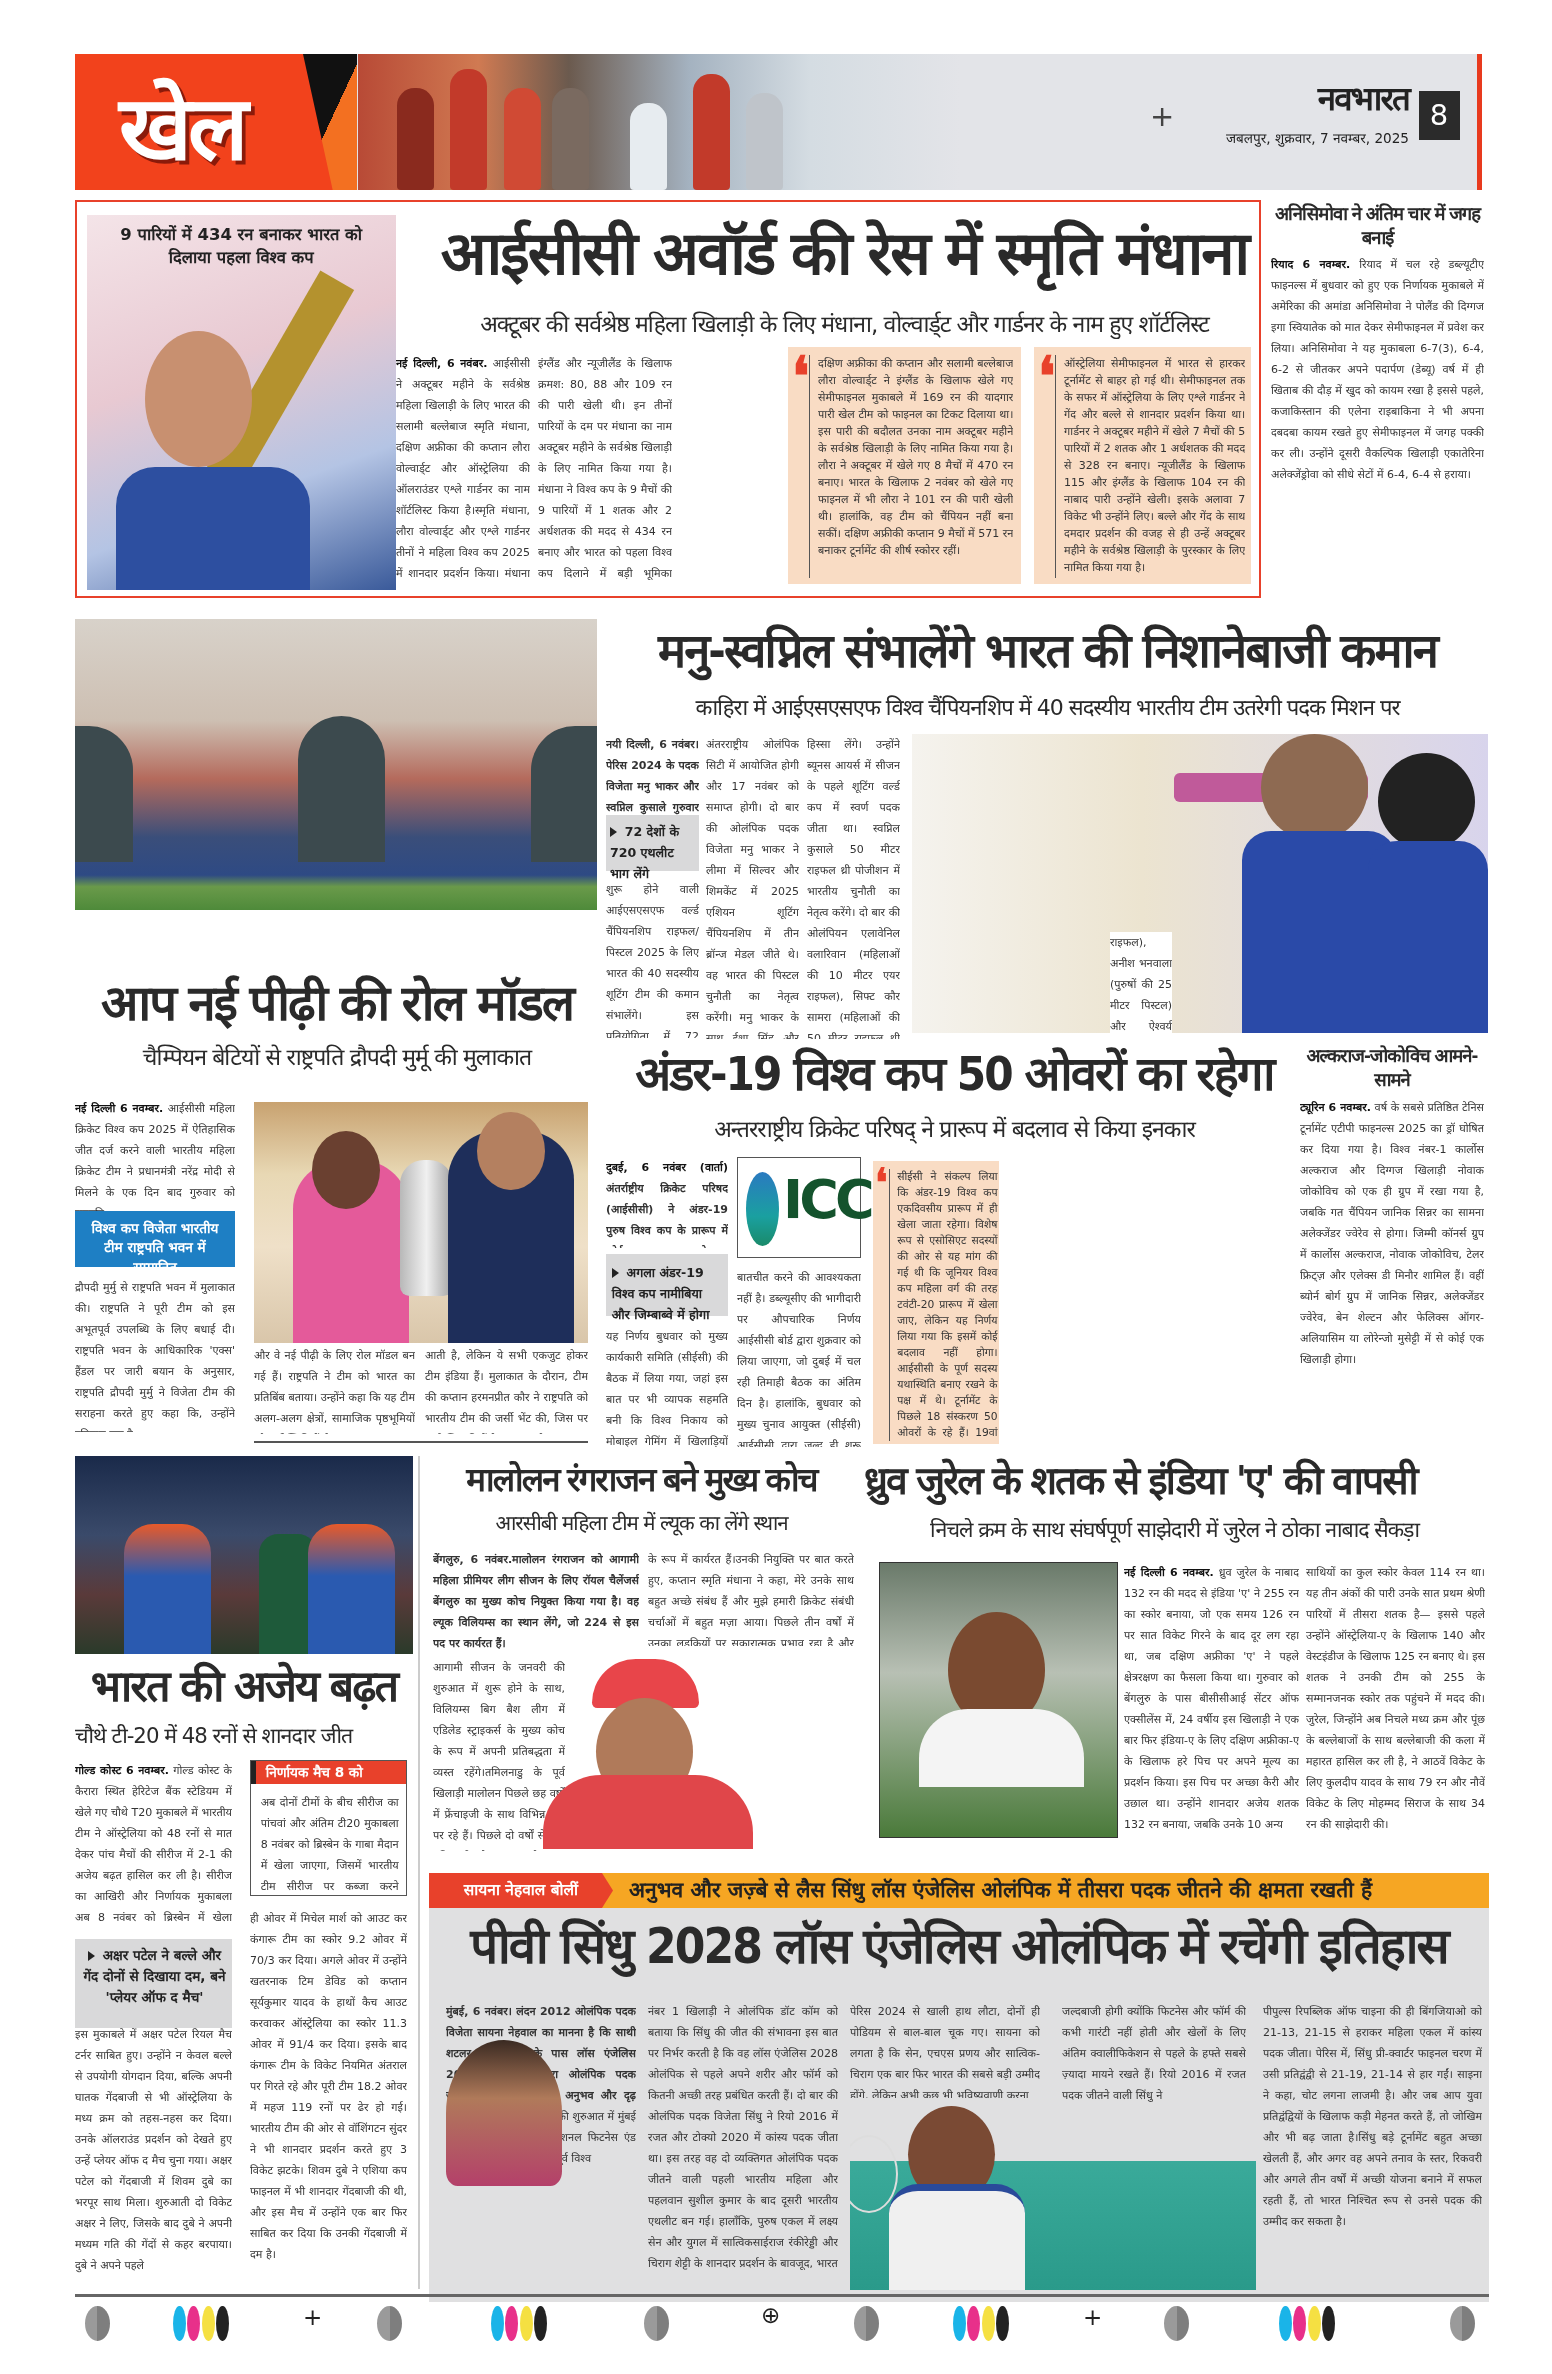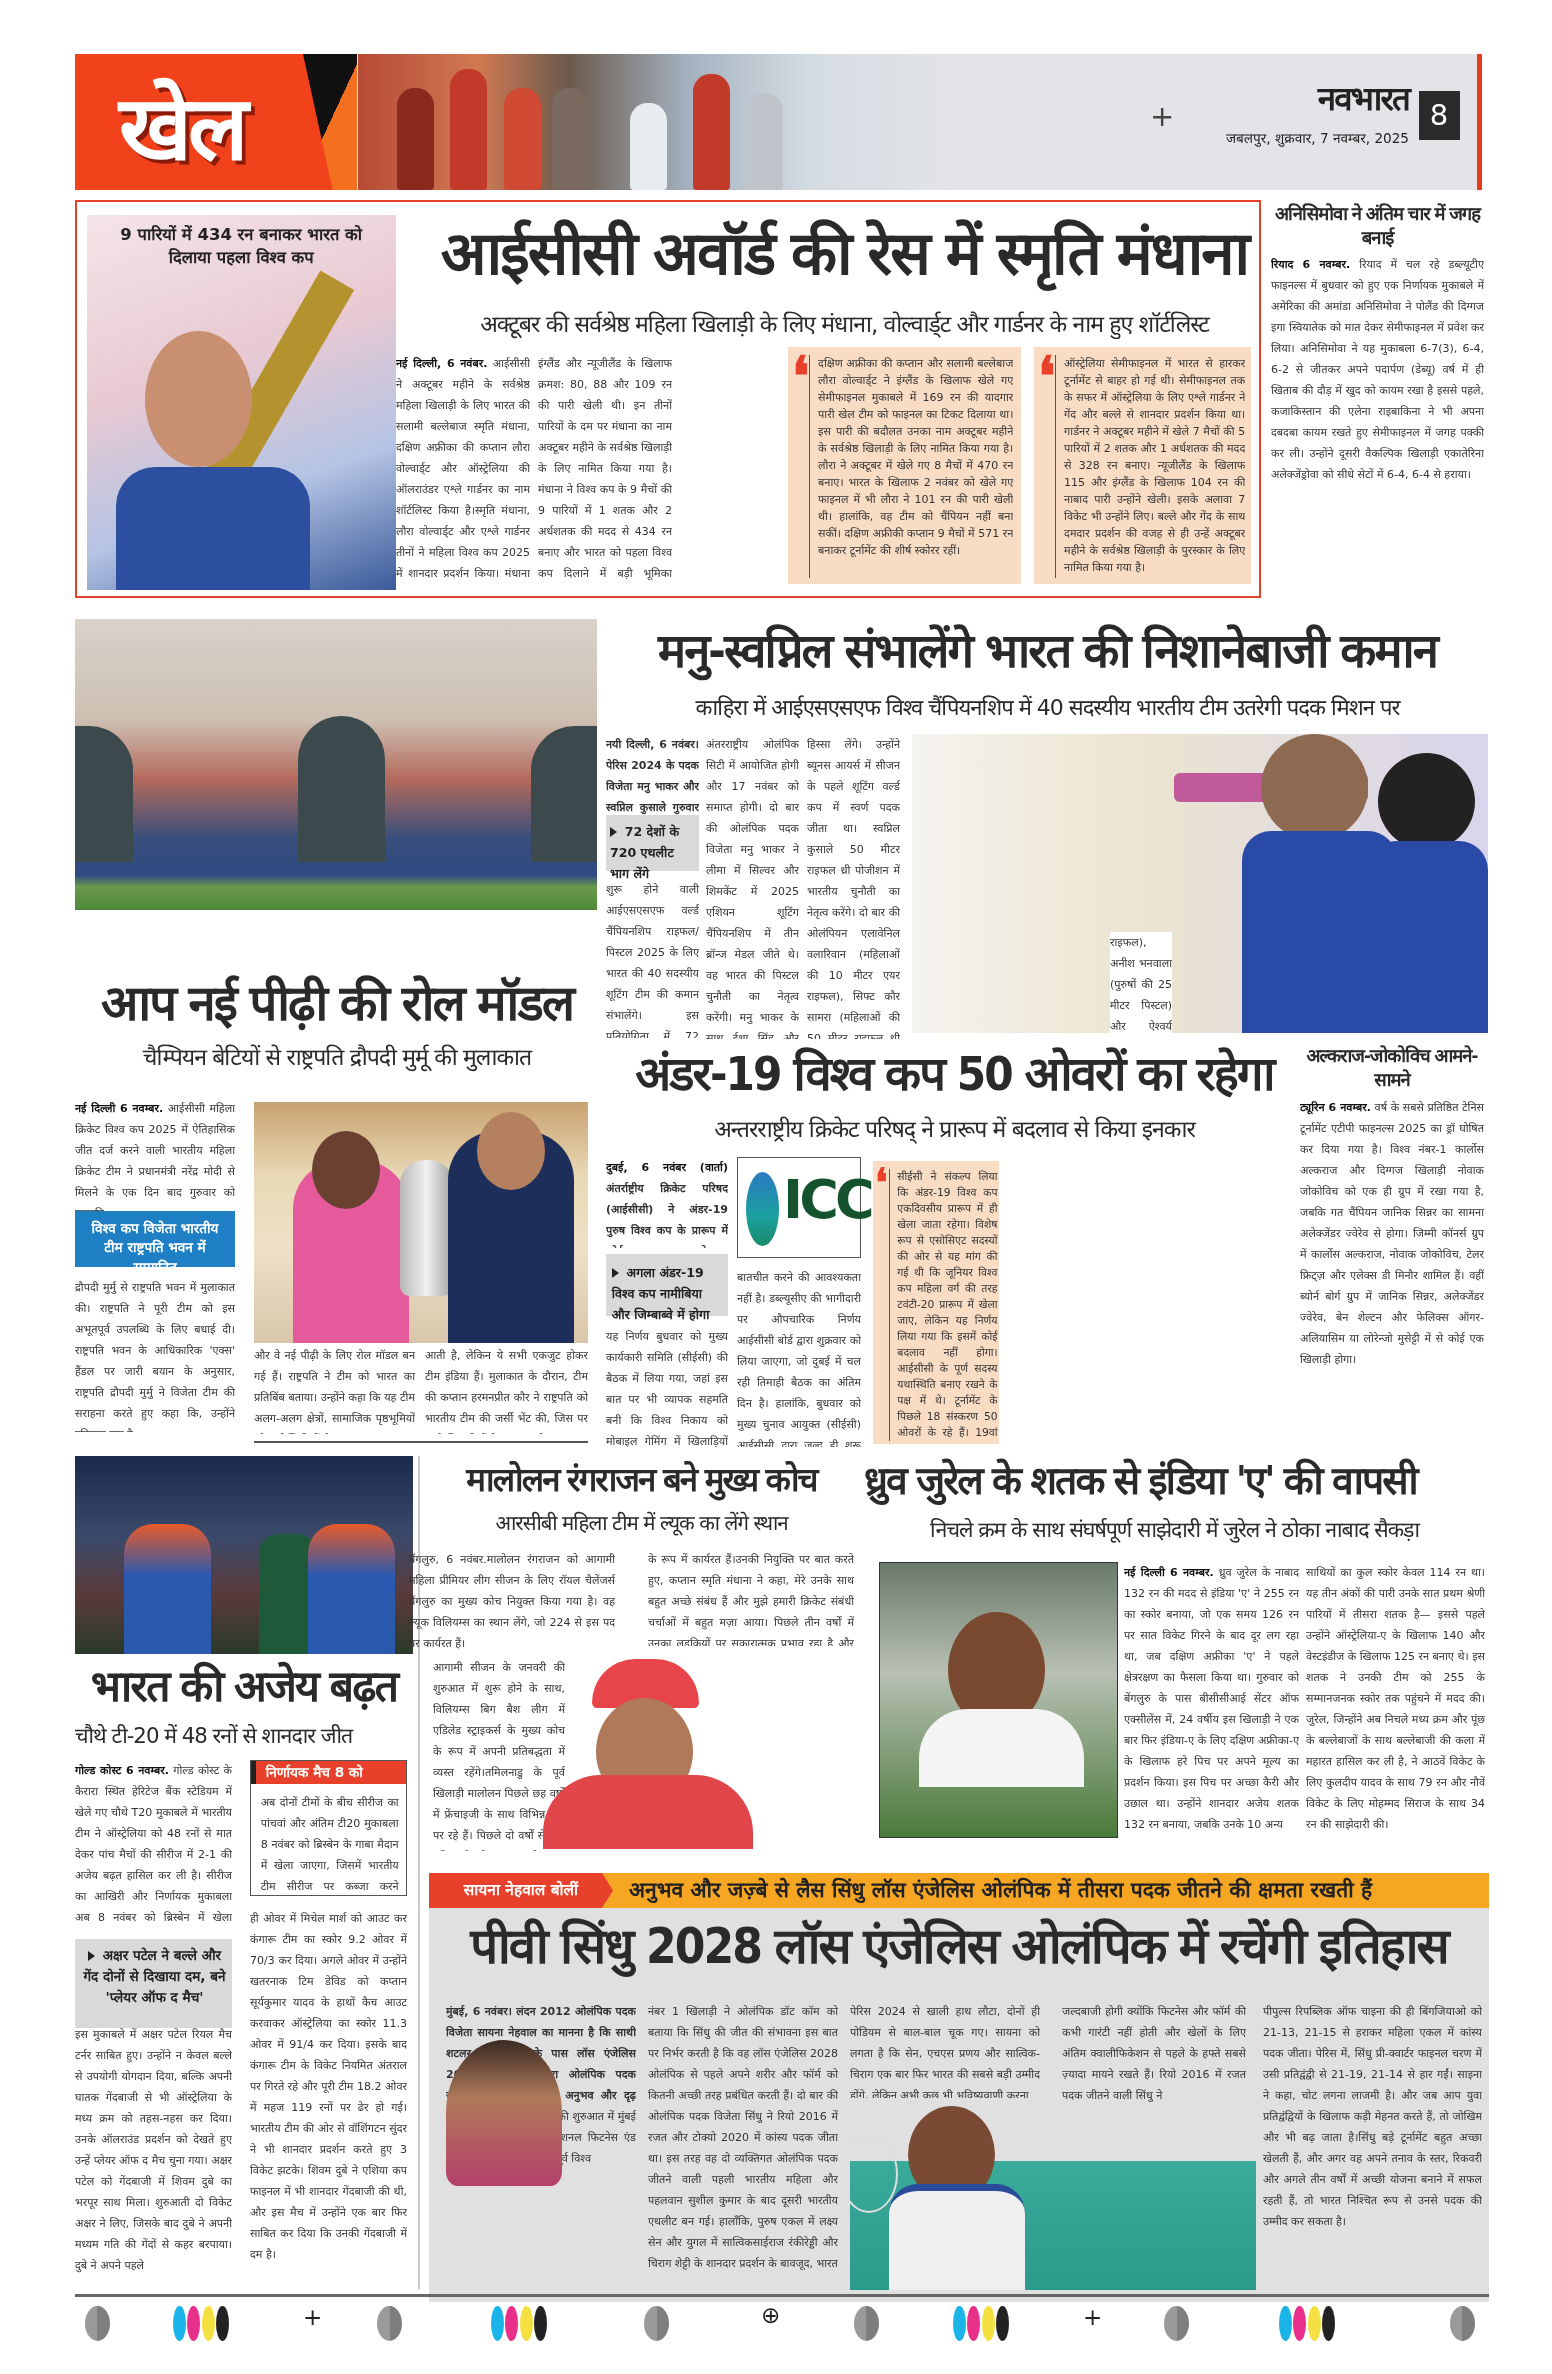--- a/index.html
+++ b/index.html
@@ -149,21 +149,21 @@
 <div class="col txt" style="left:75px;top:2024px;width:157px;height:260px">इस मुकाबले में अक्षर पटेल रियल मैच टर्नर साबित हुए। उन्होंने न केवल बल्ले से उपयोगी योगदान दिया, बल्कि अपनी घातक गेंदबाजी से भी ऑस्ट्रेलिया के मध्य क्रम को तहस-नहस कर दिया। उनके ऑलराउंड प्रदर्शन को देखते हुए उन्हें प्लेयर ऑफ द मैच चुना गया। अक्षर पटेल को गेंदबाजी में शिवम दुबे का भरपूर साथ मिला। शुरुआती दो विकेट अक्षर ने लिए, जिसके बाद दुबे ने अपनी मध्यम गति की गेंदों से कहर बरपाया। दुबे ने अपने पहले</div>
 <div class="abs" style="left:250px;top:1760px;width:157px;height:136px;border:1px solid #555">
   <div class="abs" style="left:0;top:0;width:155px;height:23px;background:#e8412b;color:#fff;font-weight:bold;font-size:13.6px;line-height:23px;padding-left:9.7px;border-left:5.8px solid #222">निर्णायक मैच 8 को</div>
   <div class="abs txt" style="left:9.7px;top:31px;width:138px;height:101px">अब दोनों टीमों के बीच सीरीज का पांचवां और अंतिम टी20 मुकाबला 8 नवंबर को ब्रिस्बेन के गाबा मैदान में खेला जाएगा, जिसमें भारतीय टीम सीरीज पर कब्जा करने उतरेगी।</div>
 </div>
 <div class="col txt" style="left:250px;top:1908px;width:157px;height:377px">ही ओवर में मिचेल मार्श को आउट कर कंगारू टीम का स्कोर 9.2 ओवर में 70/3 कर दिया। अगले ओवर में उन्होंने खतरनाक टिम डेविड को कप्तान सूर्यकुमार यादव के हाथों कैच आउट करवाकर ऑस्ट्रेलिया का स्कोर 11.3 ओवर में 91/4 कर दिया। इसके बाद कंगारू टीम के विकेट नियमित अंतराल पर गिरते रहे और पूरी टीम 18.2 ओवर में महज 119 रनों पर ढेर हो गई।भारतीय टीम की ओर से वॉशिंगटन सुंदर ने भी शानदार प्रदर्शन करते हुए 3 विकेट झटके। शिवम दुबे ने एशिया कप फाइनल में भी शानदार गेंदबाजी की थी, और इस मैच में उन्होंने एक बार फिर साबित कर दिया कि उनकी गेंदबाजी में दम है।</div>
 <div class="abs" style="left:418px;top:1456px;width:1.9px;height:833px;background:#ccc"></div>
 
 <div class="hd abs" style="left:433px;top:1456px;width:417px;font-size:33px;line-height:47px;text-align:center">मालोलन रंगराजन बने मुख्य कोच</div>
 <div class="sub abs" style="left:433px;top:1508px;width:417px;font-size:20.4px;text-align:center">आरसीबी महिला टीम में ल्यूक का लेंगे स्थान</div>
-<div class="col txt" style="left:409px;top:1549px;width:206px;height:101px;font-weight:normal">बेंगलुरु, 6 नवंबर.मालोलन रंगराजन को आगामी महिला प्रीमियर लीग सीजन के लिए रॉयल चैलेंजर्स बेंगलुरु का मुख्य कोच नियुक्त किया गया है। वह ल्यूक विलियम्स का स्थान लेंगे, जो 224 से इस पद पर कार्यरत हैं।</div>
+<div class="col txt" style="left:433px;top:1549px;width:206px;height:101px;font-weight:bold">बेंगलुरु, 6 नवंबर.मालोलन रंगराजन को आगामी महिला प्रीमियर लीग सीजन के लिए रॉयल चैलेंजर्स बेंगलुरु का मुख्य कोच नियुक्त किया गया है। वह ल्यूक विलियम्स का स्थान लेंगे, जो 224 से इस पद पर कार्यरत हैं।</div>
 <div class="col txt" style="left:433px;top:1657px;width:132px;height:194px">आगामी सीजन के जनवरी की शुरुआत में शुरू होने के साथ, विलियम्स बिग बैश लीग में एडिलेड स्ट्राइकर्स के मुख्य कोच के रूप में अपनी प्रतिबद्धता में व्यस्त रहेंगे।तमिलनाडु के पूर्व खिलाड़ी मालोलन पिछले छह वर्षों में फ्रेंचाइजी के साथ विभिन्न पदों पर रहे हैं। पिछले दो वर्षों से, वह महिला टीम के सहायक कोच</div>
 <div class="col txt" style="left:648px;top:1549px;width:206px;height:97px">के रूप में कार्यरत हैं।उनकी नियुक्ति पर बात करते हुए, कप्तान स्मृति मंधाना ने कहा, मेरे उनके साथ बहुत अच्छे संबंध हैं और मुझे हमारी क्रिकेट संबंधी चर्चाओं में बहुत मज़ा आया। पिछले तीन वर्षों में उनका लड़कियों पर सकारात्मक प्रभाव रहा है और मुझे विश्वास है कि हम साथ मिलकर अच्छा काम करेंगे और आगामी सीजन में आरसीबी को सफलता दिलाएंगे।आरसीबी ने डब्ल्यूपीएल 2024 में चैंपियन बनने के बाद अपना चौथा सीजन समाप्त किया। वे गुरुवार को अन्य फ्रेंचाइजी के साथ अपने रिटेन किए गए खिलाड़ियों की सूची जारी करेंगे।</div>
 <div class="photo" style="left:543px;top:1659px;width:210px;height:190px;background:transparent">
   <div class="abs" style="left:49px;top:0;width:107px;height:49px;background:#e8454a;border-radius:49px 49px 5.8px 5.8px"></div>
   <div class="abs" style="left:53px;top:39px;width:97px;height:107px;border-radius:50%;background:#b07a5a"></div>
   <div class="abs" style="left:0;top:116px;width:210px;height:74px;background:#e0464a;border-radius:58px 58px 0 0"></div>
 </div>
 
 <div class="hd abs" style="left:864px;top:1456px;width:621px;font-size:39px;line-height:50px;text-align:left">ध्रुव जुरेल के शतक से इंडिया 'ए' की वापसी</div>
 <div class="sub abs" style="left:864px;top:1514px;width:621px;font-size:21.3px;text-align:center">निचले क्रम के साथ संघर्षपूर्ण साझेदारी में जुरेल ने ठोका नाबाद सैकड़ा</div>

